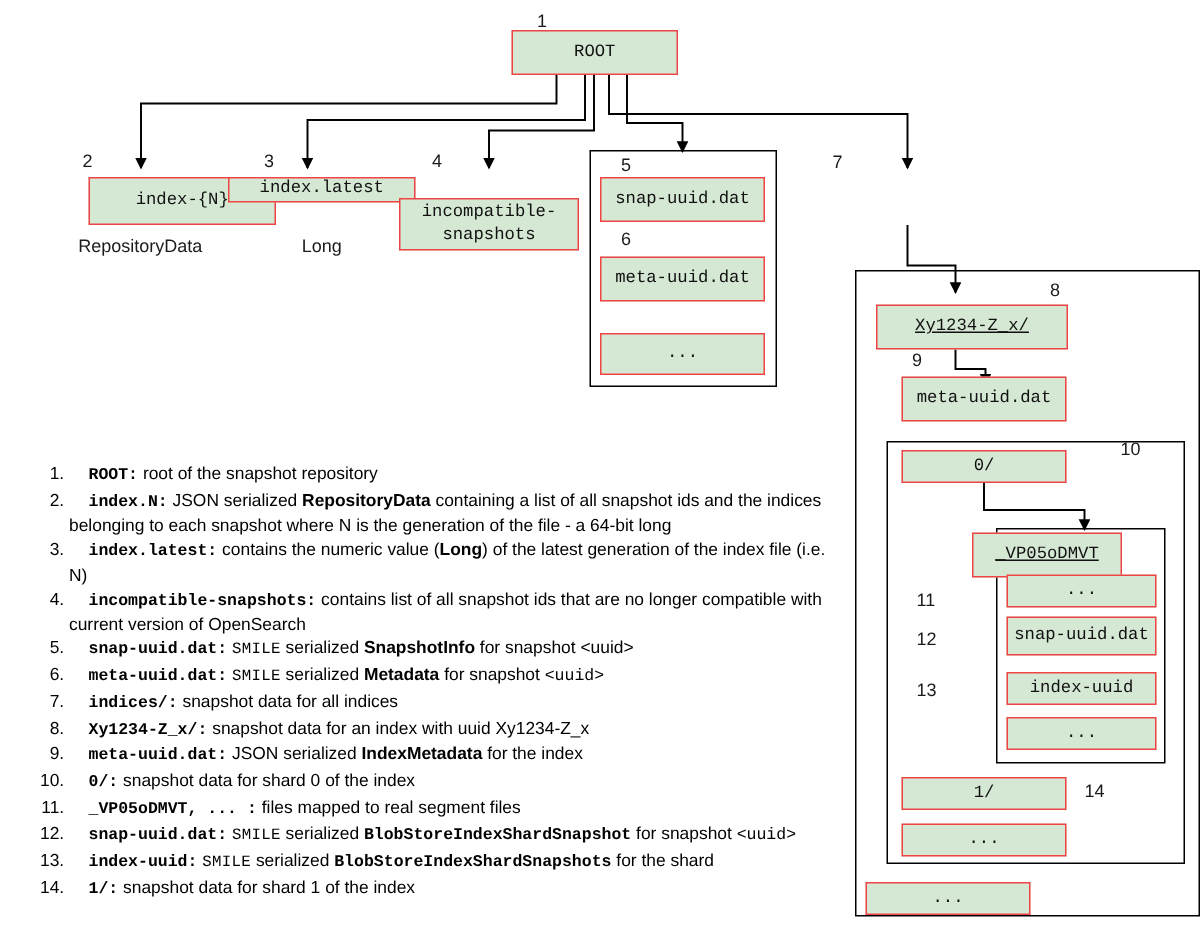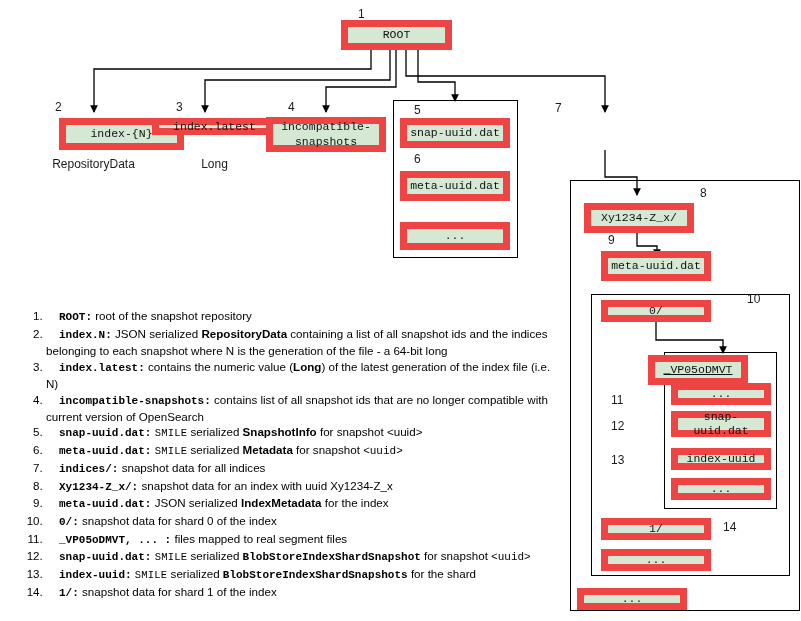--- a/index.html
+++ b/index.html
@@ -24,21 +24,21 @@
     left: 0;
     top: 0;
     width: 801px;
     height: 621px;
     pointer-events: none;
   }
   .node {
     position: absolute;
     box-sizing: border-box;
     background: #d5e8d4;
-    border: 7px solid #ef4444;
+    border: 1px solid #ef4444;
     font-family: "Liberation Mono", monospace;
     font-size: 11.5px;
     color: #111111;
     display: flex;
     align-items: center;
     justify-content: center;
     text-align: center;
     line-height: 1.22;
     white-space: pre-line;
   }
@@ -155,35 +155,35 @@
 
   <div class="num" style="left:55px; top:101px;">2</div>
   <div class="node" style="left:31px; top:118px; width:125px; height:32px;margin-left:28px;">index-{N}</div>
   <div class="caption" style="left:31px; top:158px; width:125px;">RepositoryData</div>
 
   <div class="num" style="left:176px; top:101px;">3</div>
   <div class="node" style="left:152px; top:118px; width:125px; height:17px;">index.latest</div>
   <div class="caption" style="left:152px; top:158px; width:125px;">Long</div>
 
   <div class="num" style="left:288px; top:101px;">4</div>
-  <div class="node" style="left:266px; top:117px; width:120px; height:35px;text-align:center;">incompatible-
+  <div class="node" style="left:266px; top:132px; width:120px; height:35px;text-align:center;">incompatible-
 snapshots</div>
 
   <div class="num" style="left:414px; top:104px;">5</div>
   <div class="node" style="left:400px; top:118px; width:110px; height:30px;">snap-uuid.dat</div>
 
   <div class="num" style="left:414px; top:153px;">6</div>
   <div class="node" style="left:400px; top:171px; width:110px; height:30px;">meta-uuid.dat</div>
 
   <div class="node" style="left:400px; top:222px; width:110px; height:28px;">...</div>
 
   <div class="num" style="left:555px; top:102px;">7</div>
 
   <div class="num" style="left:700px; top:187px;">8</div>
-  <div class="node" style="left:584px; top:203px; width:110px; height:30px;">Xy1234-Z_x/</div>
+  <div class="node" style="left:584px; top:203px; width:128px; height:30px;text-decoration:underline;">Xy1234-Z_x/</div>
 
   <div class="num" style="left:608px; top:234px;">9</div>
   <div class="node" style="left:601px; top:251px; width:110px; height:30px;">meta-uuid.dat</div>
 
   <div class="num" style="left:747px; top:293px;">10</div>
   <div class="node" style="left:601px; top:300px; width:110px; height:22px;">0/</div>
 
   <div class="num" style="left:611px; top:394px;">11</div>
   <div class="node" style="left:648px; top:355px; width:100px; height:30px;text-decoration:underline;">_VP05oDMVT</div>
   <div class="node" style="left:671px; top:383px; width:100px; height:22px;">...</div>

